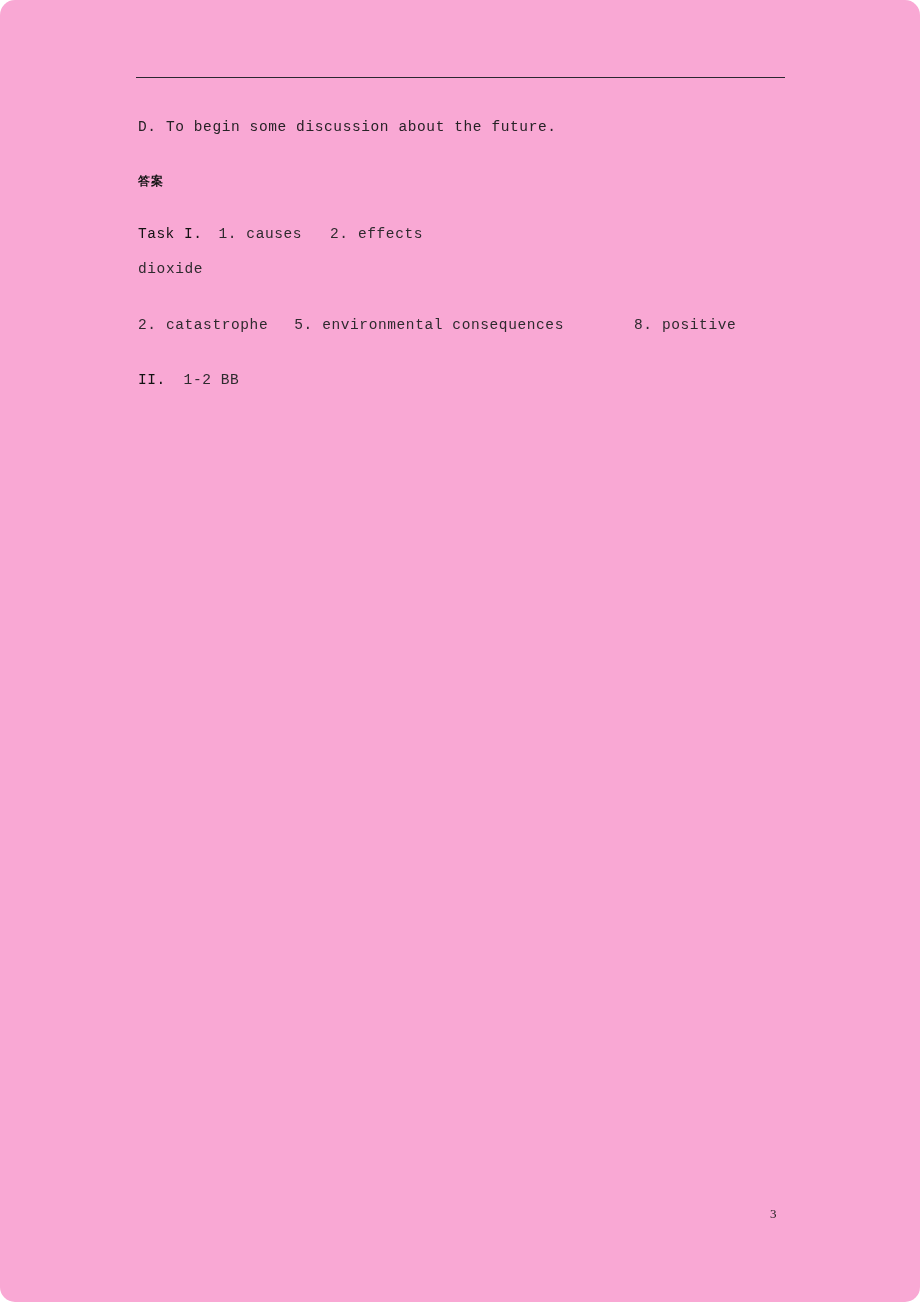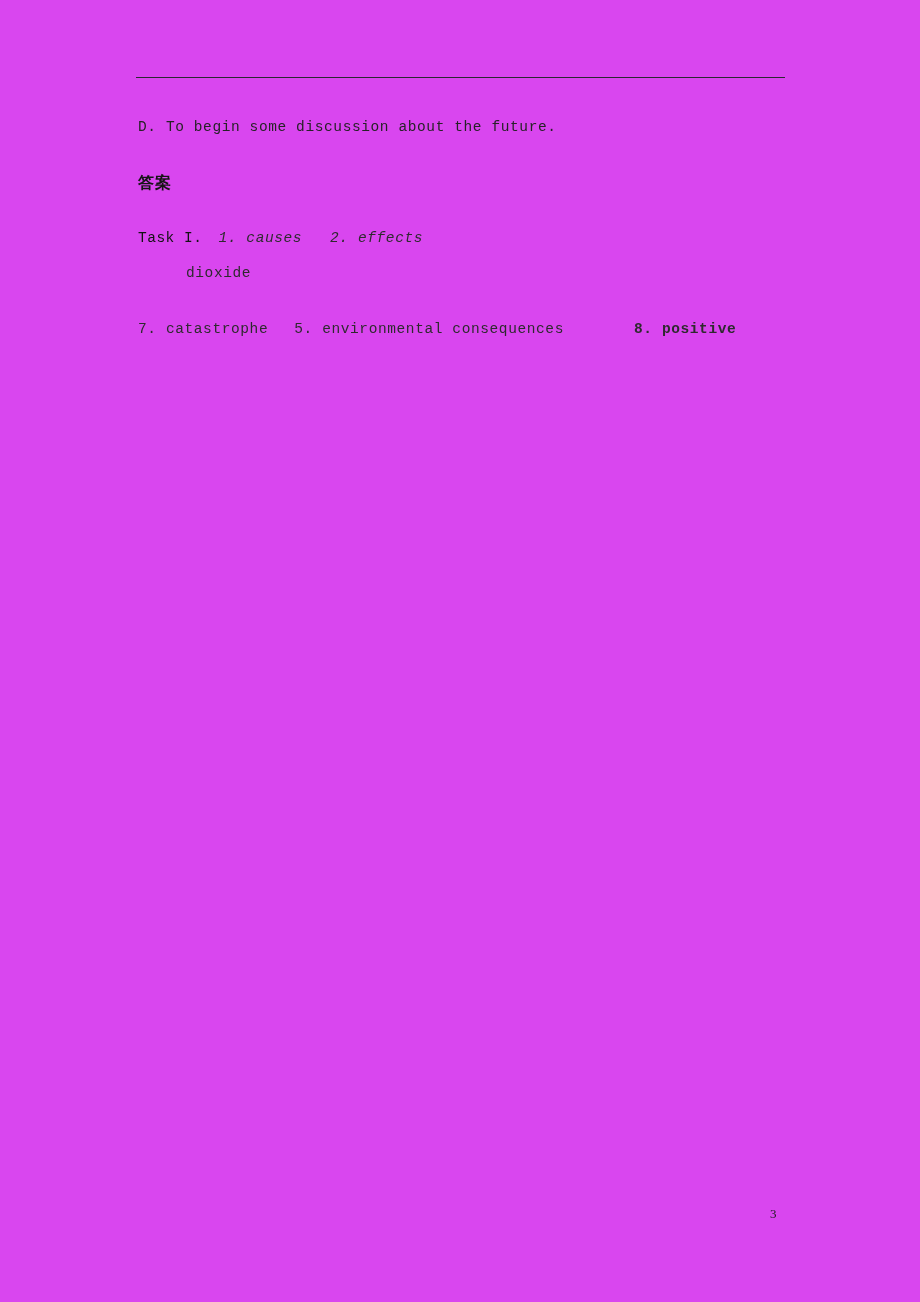--- a/index.html
+++ b/index.html
@@ -15,21 +15,22 @@
     color: #1a1a1a;
     overflow: hidden;
   }
 
   .page {
     position: absolute;
     left: 0;
     top: 0;
     width: 920px;
     height: 1302px;
-    background: #d946ef;
+    background: #f9a8d4;
+    border-radius: 15px;
   }
 
   
   .header-rule {
     position: absolute;
     left: 136px;
     top: 77px;
     width: 649px;
     height: 0;
     border-top: 1.6px solid #2b2730;
@@ -51,28 +52,28 @@
     color: #262226;
     margin: 0;
   }
 
   
   .blk-d        { margin-top: 8px; }
   .blk-answer   { margin-top: 40px; }
   .blk-task1    { margin-top: 40px; }
   .blk-task2    { margin-top: 41px; }
   .blk-roman1   { margin-top: 41px; }
-  .blk-wrap     { margin-top: 21px; margin-left: 48px; }
+  .blk-wrap     { margin-top: 21px; }
   .blk-line68   { margin-top: 41px; }
   .blk-roman2   { margin-top: 41px; }
 
   .cjk-heading {
     font-family: "DejaVu Sans", "Liberation Sans", sans-serif;
     font-weight: 700;
-    font-size: 16px;
+    font-size: 12px;
     line-height: 1;
     letter-spacing: 1px;
     color: #151515;
     white-space: pre;
   }
 
   .lbl {
     font-weight: 400;
     color: #121212;
     letter-spacing: 0.5px;
@@ -100,26 +101,27 @@
 <div class="page">
 
   <div class="header-rule"></div>
 
   <div class="content">
 
     <p class="line blk-d">D. To begin some discussion about the future.</p>
 
     <p class="cjk-heading blk-answer">答案</p>
 
-    <p class="line blk-task1"><span class="lbl">Task I.</span><span class="ans" style="padding-left: 16px; font-style: italic;">1. causes   2. effects</span></p>
+    <p class="line blk-task1"><span class="lbl">Task I.</span><span class="ans" style="padding-left: 16px;">1. causes   2. effects</span></p>
 
 
 
     <p class="line ans blk-wrap">dioxide</p>
 
-    <p class="line blk-line68"><span class="ans">7. catastrophe</span><span class="ans" style="padding-left: 26px;">5. environmental consequences</span><span class="ans" style="padding-left: 70px; font-weight: bold;">8. positive</span></p>
+    <p class="line blk-line68"><span class="ans">2. catastrophe</span><span class="ans" style="padding-left: 26px;">5. environmental consequences</span><span class="ans" style="padding-left: 70px;">8. positive</span></p>
 
+    <p class="line blk-roman2"><span class="lbl">II.</span><span class="ans" style="padding-left: 18px;">1-2 BB</span></p>
 
   </div>
 
   <div class="page-number">3</div>
 
 </div>
 
 </body></html>

